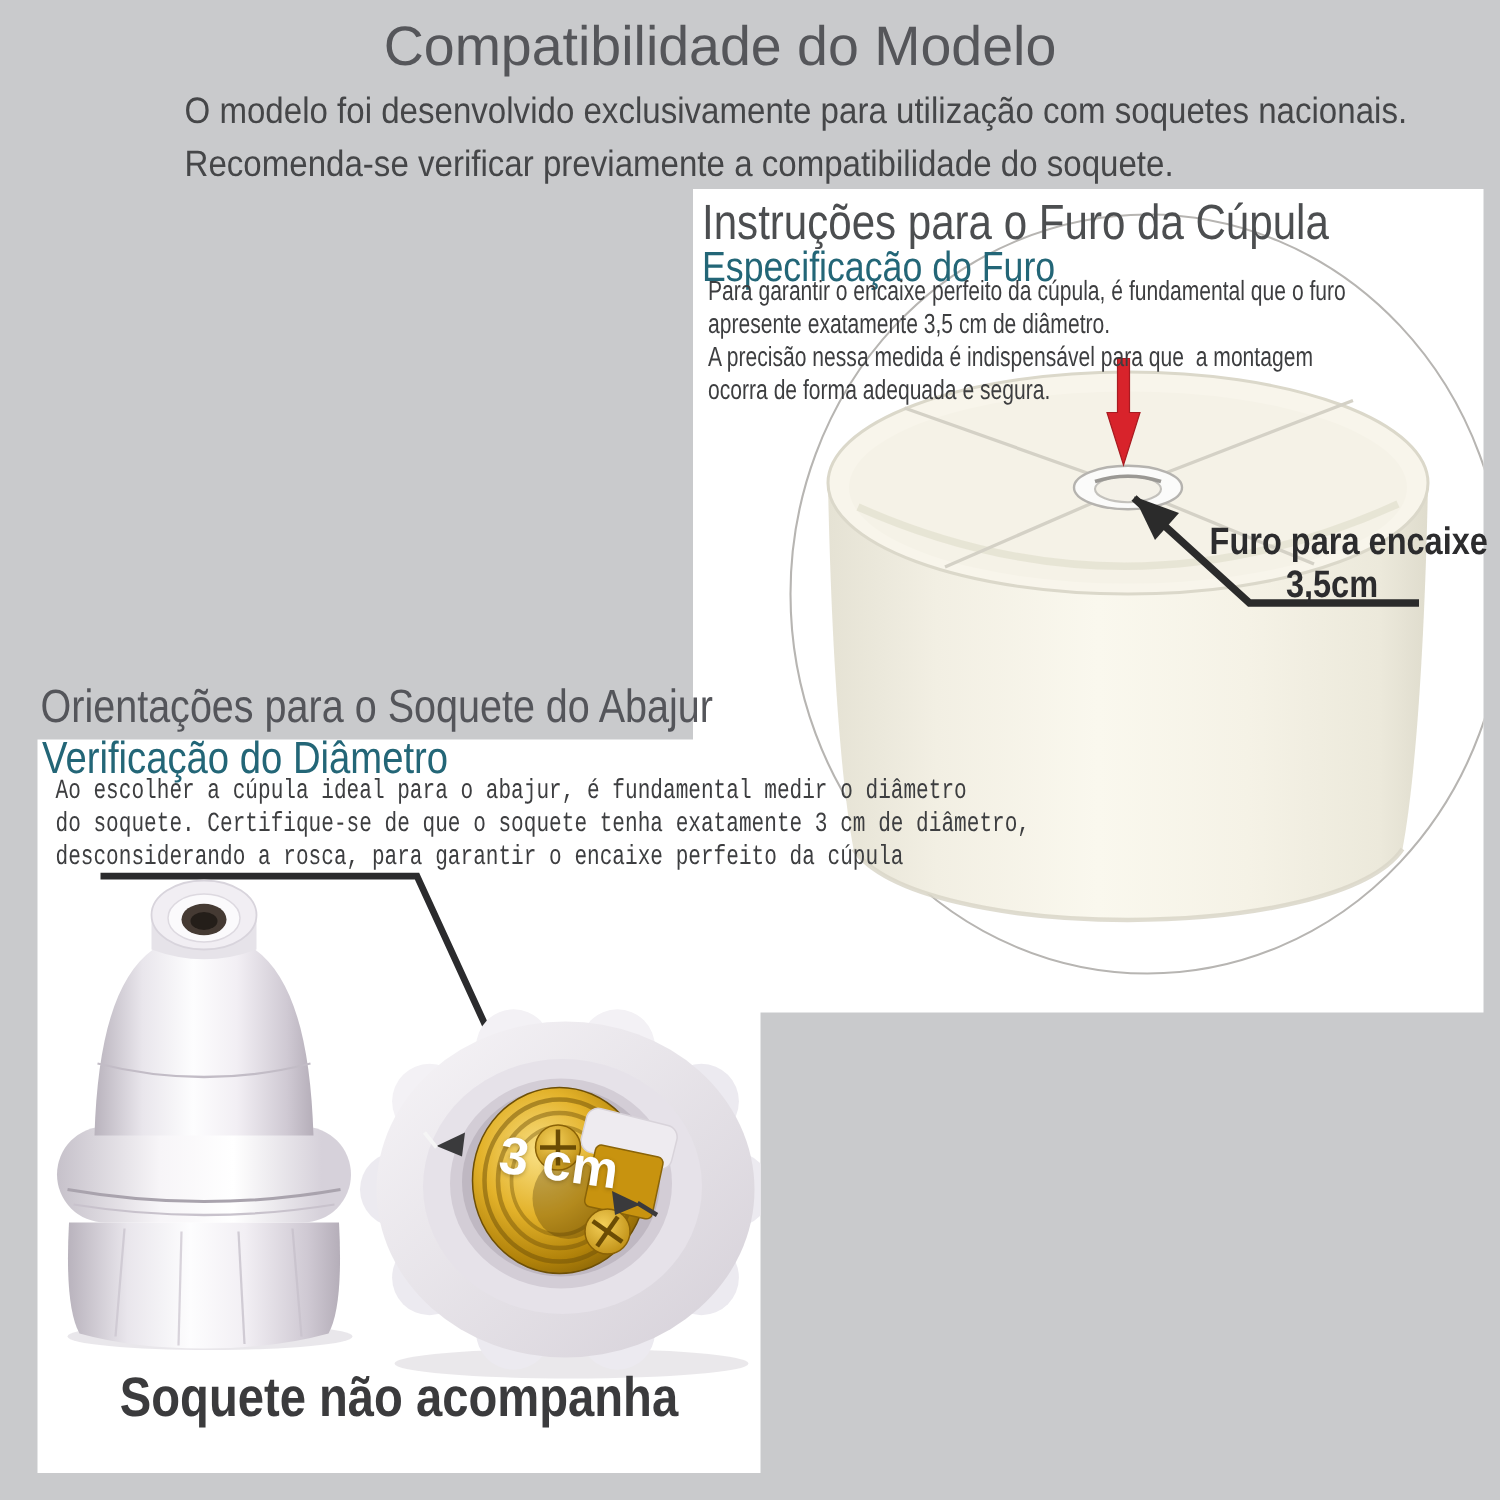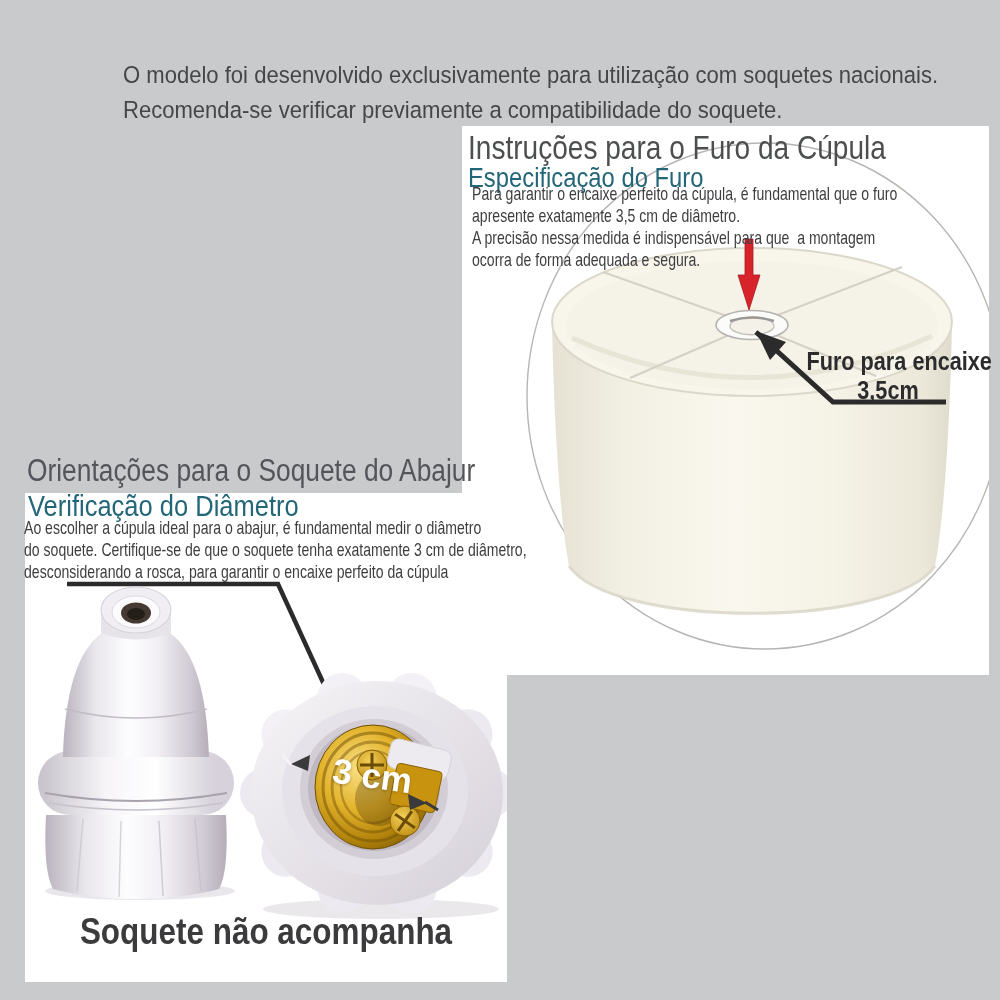--- a/index.html
+++ b/index.html
@@ -184,37 +184,38 @@
         </g>
       </g>
 
       <polygon points="266,271 285,262 283,278" fill="#3a3a3c"></polygon>
       <line x1="258" y1="262" x2="266" y2="272" stroke="#f5f5f5" stroke-width="2.5"></line>
       <polygon points="402,310 383,301 385,317" fill="#3a3a3c"></polygon>
       <line x1="400" y1="309" x2="413" y2="317" stroke="#3a3a3c" stroke-width="3"></line>
     </g>
   </svg>
 
+  <div class="abs title" style="left:130px; top:10px; width:700px; text-align:center;">Compatibilidade do Modelo</div>
   <div class="abs subtitle cx90" style="left:123px; top:57px;">O modelo foi desenvolvido exclusivamente para utilização com soquetes nacionais.</div>
   <div class="abs subtitle cx90" style="left:123px; top:92px;">Recomenda-se verificar previamente a compatibilidade do soquete.</div>
 
   <div class="abs h-big cx85" style="left:468px; top:129px;">Instruções para o Furo da Cúpula</div>
   <div class="abs h-teal cx85" style="left:468px; top:162px; font-size:28px;">Especificação do Furo</div>
   <div class="abs" style="left:472px; top:183px;">
     <div class="body-line cx76">Para garantir o encaixe perfeito da cúpula, é fundamental que o furo</div>
     <div class="body-line cx76">apresente exatamente 3,5 cm de diâmetro.</div>
     <div class="body-line cx76">A precisão nessa medida é indispensável para que  a montagem</div>
     <div class="body-line cx76">ocorra de forma adequada e segura.</div>
   </div>
   <div class="abs callout cx85c" style="left:792px; top:347px; width:192px;">Furo para encaixe</div>
   <div class="abs callout cx85c" style="left:792px; top:376px; width:192px;">3,5cm</div>
 
   <div class="abs h-big cx85" style="left:27px; top:453px; font-size:31px; color:#54555a;">Orientações para o Soquete do Abajur</div>
   <div class="abs h-teal cx85" style="left:28px; top:489px; font-size:30px;">Verificação do Diâmetro</div>
-  <div class="abs" style="left:24px; top:517px;">
+  <div class="abs" style="left:37px; top:517px;font-family:Liberation Mono, monospace;">
     <div class="body-line cx76">Ao escolher a cúpula ideal para o abajur, é fundamental medir o diâmetro</div>
     <div class="body-line cx76">do soquete. Certifique-se de que o soquete tenha exatamente 3 cm de diâmetro,</div>
     <div class="body-line cx76">desconsiderando a rosca, para garantir o encaixe perfeito da cúpula</div>
   </div>
   <div class="abs measure3cm" style="left:315px; top:756px; width:115px;">3 cm</div>
   <div class="abs note cx85c" style="left:25px; top:911px; width:482px;">Soquete não acompanha</div>
 
 </div>
 
 </body></html>

